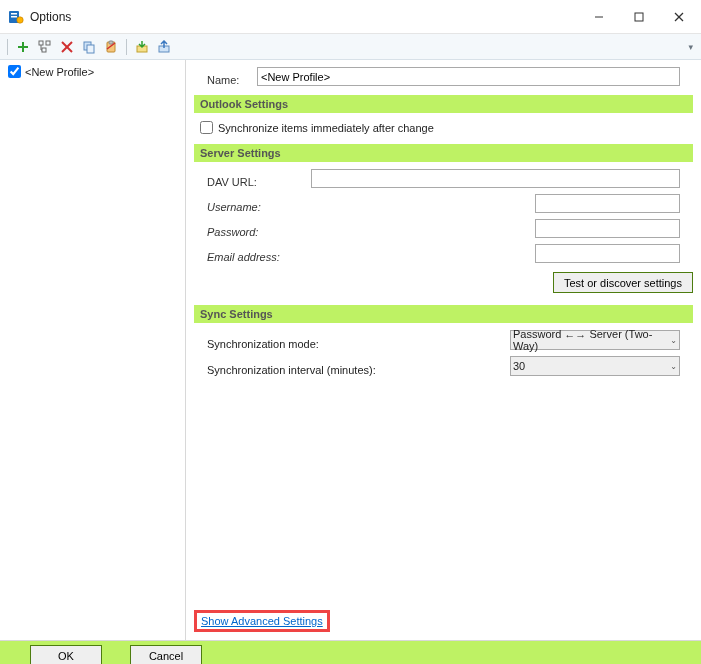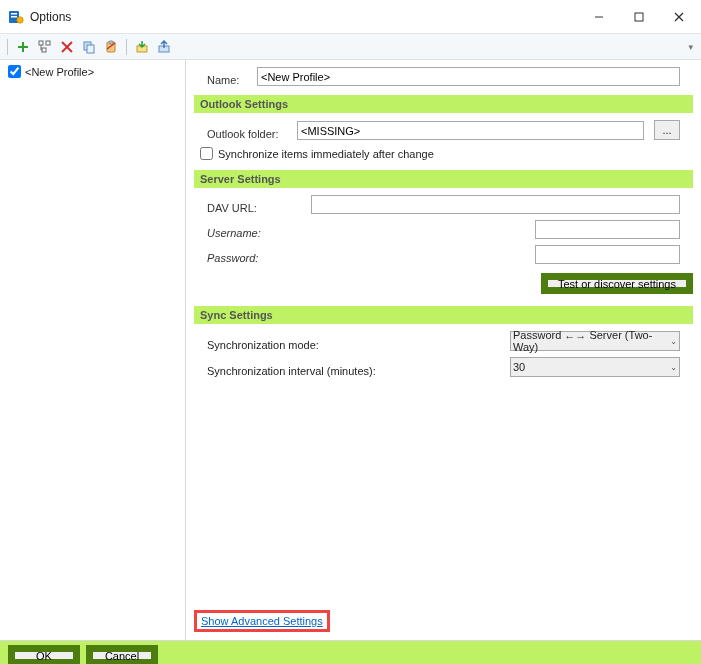--- a/index.html
+++ b/index.html
@@ -22,21 +22,21 @@
 .row input[type=text], .row input[type=password] { border: 1px solid #a9a9a9; height: 19px; padding: 0 3px; font-size: 11px; background: #fff; }
 .section-hdr { background: #bef264; padding: 3px 6px; font-weight: 600; color: #555; margin: 6px 0 4px 0; }
 input.name-input { flex: 1; }
 .outlook-row .ofld { flex: 1; }
 .dots-btn { width: 26px; height: 20px; border: 1px solid #a9a9a9; background: #efefef; margin-left: 4px; display: flex; align-items: center; justify-content: center; }
 .chk-row { display: flex; align-items: center; gap: 5px; margin: 4px 0 4px 6px; }
 .chk-row input { width: 13px; height: 13px; }
 .server-row label.fld { width: 98px; font-style: italic; }
 .server-row input { width: 145px; }
 .dav-row input { flex: 1; }
-.btn { border: 7px solid #4d7c0f; background: #efefef; height: 21px; padding: 0 10px; font-size: 11px; display: inline-flex; align-items: center; justify-content: center; }
+.btn { border: 1px solid #4d7c0f; background: #efefef; height: 21px; padding: 0 10px; font-size: 11px; display: inline-flex; align-items: center; justify-content: center; margin-left: 22px; }
 .test-row { display: flex; justify-content: flex-end; margin: 6px 0; }
 .sync-row select, .sync-row .combo { width: 170px; height: 20px; border: 1px solid #a9a9a9; background: #efefef; font-size: 11px; padding: 0 2px; }
 .combo { display: flex; align-items: center; justify-content: space-between; padding: 0 4px; }
 .combo .car { font-size: 8px; color: #555; }
 .adv-link { color: #0066cc; text-decoration: underline; cursor: pointer; }
 .adv-wrap { margin-top: auto; padding: 4px 0; }
 .adv-highlight { border: 3px solid #ef4444; display: inline-block; padding: 2px 4px; }
 .footer { height: 30px; border-top: 1px solid #d8d8d8; display: flex; align-items: center; gap: 6px; padding: 0 8px; background: #bef264; }
 .footer .btn { width: 72px; }
 svg { display: block; }
@@ -133,46 +133,43 @@
   </div>
 
   <div class="right">
     <div class="row">
       <label class="fld" style="width:44px">Name:</label>
       <input type="text" class="name-input" value="&lt;New Profile&gt;" style="">
     </div>
 
     <div class="section-hdr">Outlook Settings</div>
 
-    <div class="row outlook-row">
-      <label class="fld" style="width:84px">Outlook folder:</label>
-      <input type="text" class="ofld" value="&lt;MISSING&gt;" style="">
-      <div class="dots-btn">
-          <span>...</span>
-        </div>
-    </div>
 
     <div class="chk-row">
       <input type="checkbox" style="">
       <span>Synchronize items immediately after change</span>
     </div>
 
     <div class="section-hdr">Server Settings</div>
 
     <div class="row dav-row">
       <label class="fld">DAV URL:</label>
       <input type="text" value="" style="">
     </div>
     <div class="row server-row" style="justify-content:space-between">
       <label class="fld">Username:</label>
       <input type="text" value="" style="">
     </div>
     <div class="row server-row" style="justify-content:space-between">
       <label class="fld">Password:</label>
       <input type="password" value="" style="">
+    </div>
+    <div class="row server-row" style="justify-content:space-between">
+      <label class="fld">Email address:</label>
+      <input type="text" value="" style="">
     </div>
 
     <div class="test-row">
       <button class="btn">Test or discover settings</button>
     </div>
 
     <div class="section-hdr">Sync Settings</div>
 
     <div class="row sync-row" style="justify-content:space-between">
       <label>Synchronization mode:</label>

